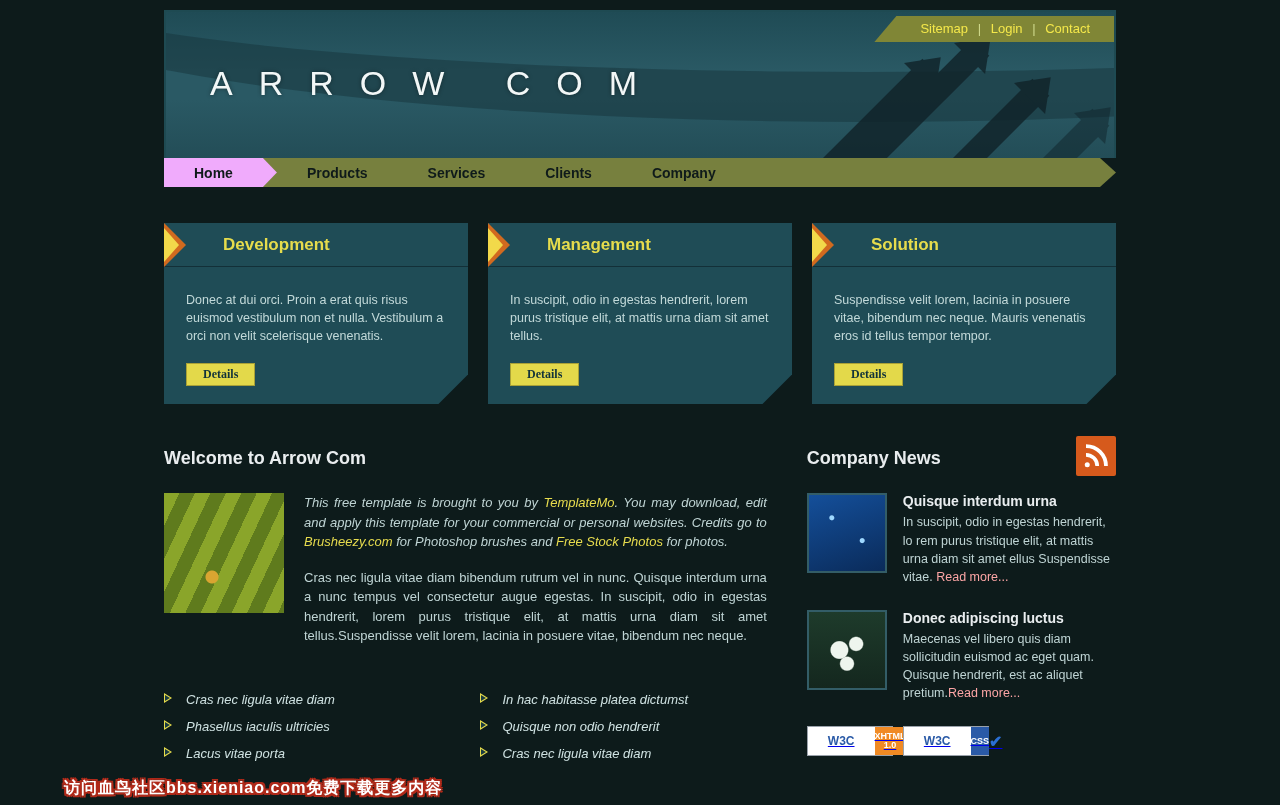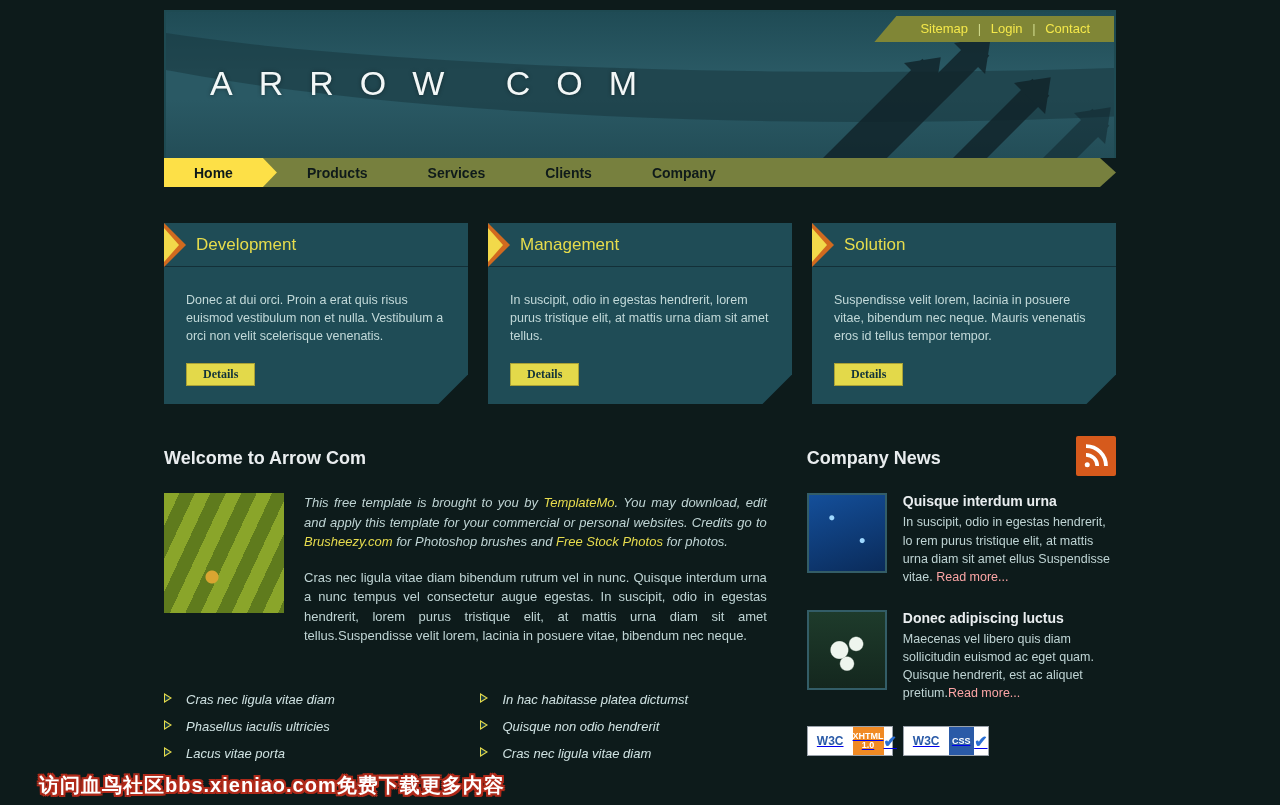--- a/index.html
+++ b/index.html
@@ -88,21 +88,21 @@
 .menu li a {
   display: flex; align-items:center; justify-content:center;
   height: 29px;
   padding: 0 30px;
   color: #0f1a1a;
   font-weight: bold;
   text-decoration: none;
   font-size: 14px;
 }
 .menu li a.active {
-  background: #fde047;
+  background: #f0abfc;
   clip-path: polygon(0 0, calc(100% - 14px) 0, 100% 50%, calc(100% - 14px) 100%, 0 100%);
   padding-right: 44px;
 }
 
 
 .features { display: flex; gap: 20px; margin-top: 36px; }
 .feature {
   flex: 1;
   background: #1f4c56;
   padding: 0 0 18px 0;
@@ -124,21 +124,22 @@
 .feature-head .tri::after{
   content:''; position:absolute; left:-22px; top:-17px;
   width:0;height:0;
   border-top:17px solid transparent;
   border-bottom:17px solid transparent;
   border-left:15px solid #f2d94a;
 }
 .feature-head h3 {
   color: #e6dc4c;
   font-size: 17px;
-  font-weight: normal;
+  font-weight: bold;
+  margin-left: 27px;
 }
 .feature p {
   padding: 24px 22px 18px;
   font-size: 12.5px;
   line-height: 1.45;
   color: #c2d9d9;
   min-height: 90px;
 }
 .details-btn {
   display: inline-block;
@@ -227,28 +228,28 @@
 .news-text a { color: #fca5a5; text-decoration: none; }
 
 
 .badges { display: flex; gap: 10px; margin-top: 10px; }
 .badge {
   width: 86px; height: 30px; background: #fff;
   border: 1px solid #9aa2ab;
   display: flex; align-items: center;
   font-size: 9px; font-weight: bold;
 }
-.badge .w3c{ background:#fff; color:#2a5aa7; padding:0 9px; height:100%; display:flex;align-items:center;font-size:12px;}
+.badge .w3c{ background:#fff; color:#2a5aa7; padding:0 20px; height:100%; display:flex;align-items:center;font-size:12px;}
 .badge .kind{ flex:1; background:#f08a24; color:#fff; height:100%; display:flex;flex-direction:column;align-items:center;justify-content:center;line-height:1;}
 .badge .kind.css{ background:#2a5aa7;}
 .badge .tick{ width:14px; display:flex;align-items:center;justify-content:center;color:#2a6fd4;font-size:16px;}
 
 .bottom-banner{
-  position:fixed; left:39px; bottom:6px;
-  font-size:20px; font-weight:bold;
+  position:fixed; left:64px; bottom:6px;
+  font-size:16px; font-weight:bold;
   color:#fff; text-shadow:
    -2px 0 #b02a1a, 2px 0 #b02a1a, 0 -2px #b02a1a, 0 2px #b02a1a,
    -2px -2px #b02a1a, 2px 2px #b02a1a, -2px 2px #b02a1a, 2px -2px #b02a1a;
   letter-spacing:1px;
   text-align:right;
 }
 </style>
 </head>
 <body>
 

